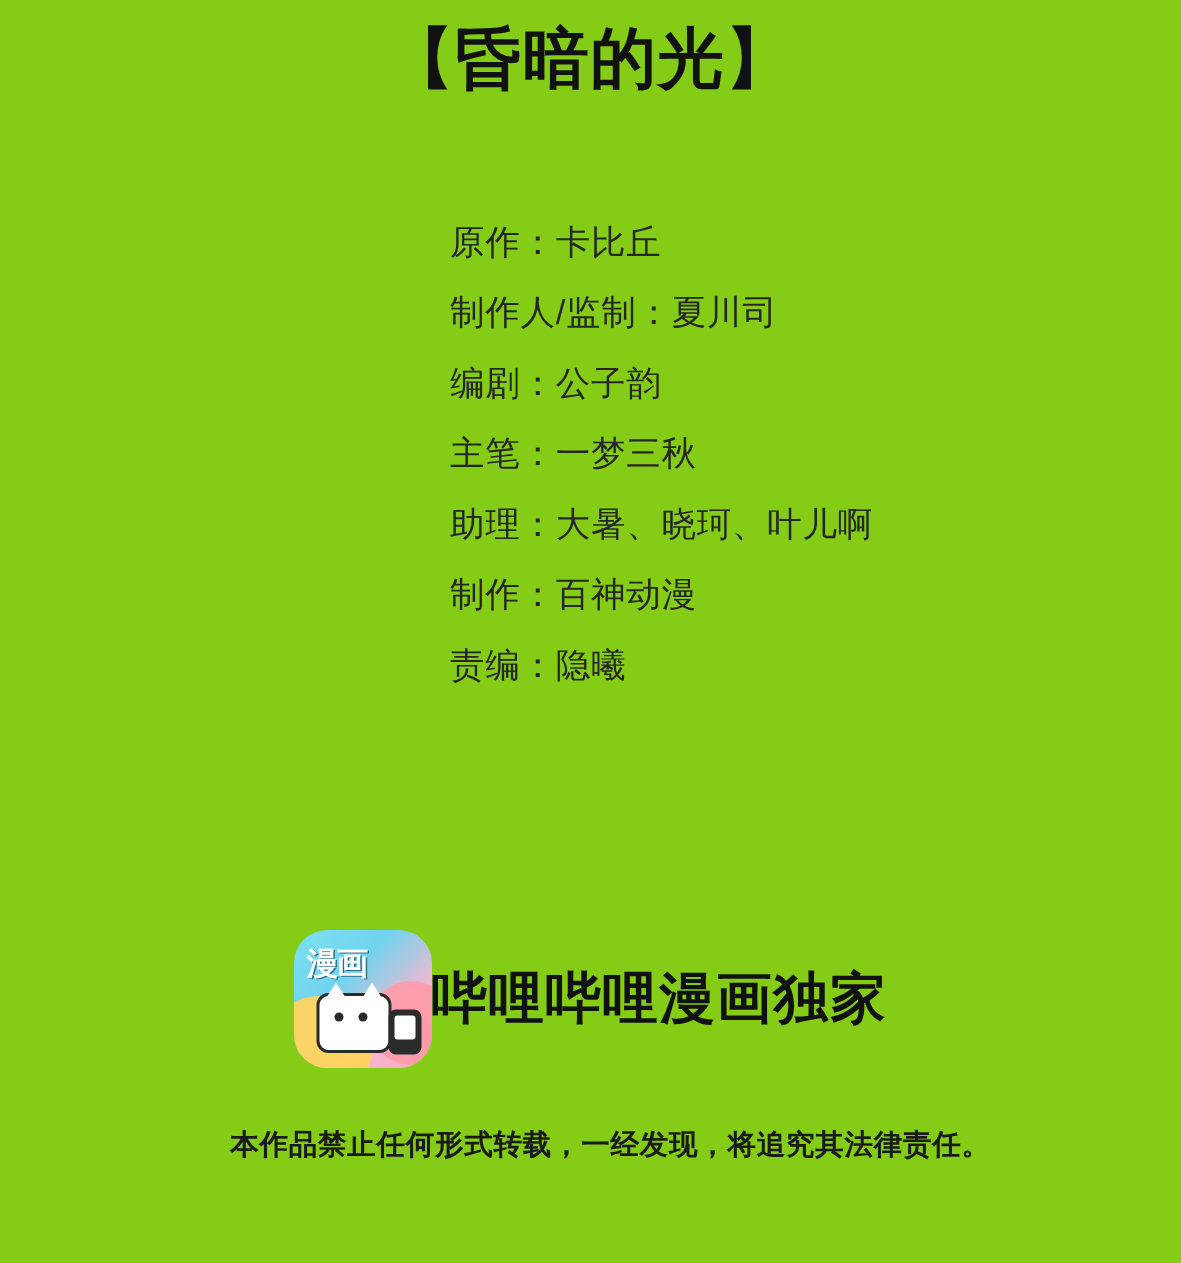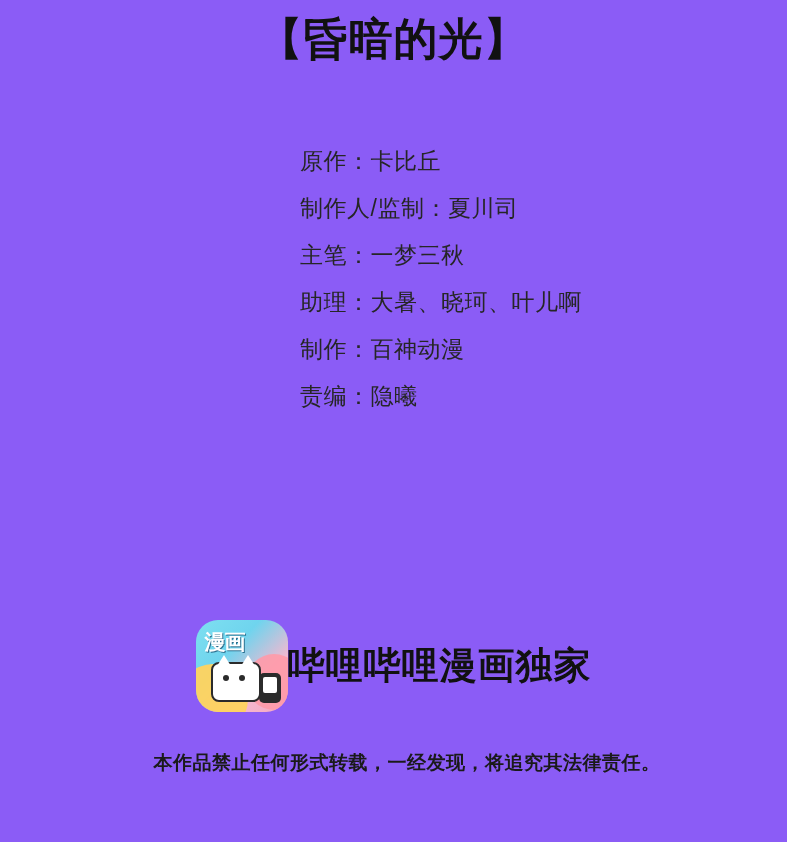--- a/index.html
+++ b/index.html
@@ -12,21 +12,21 @@
     height: 842px;
     font-family: "Liberation Sans", "DejaVu Sans", sans-serif;
     color: #1a1a1a;
     position: relative;
     overflow: hidden;
   }
   .page {
     position: relative;
     width: 787px;
     height: 842px;
-    background: #8b5cf6;
+    background: #84cc16;
   }
   .title {
     position: absolute;
     top: 10px;
     left: 0;
     width: 787px;
     text-align: center;
     font-size: 44px;
     font-weight: bold;
     letter-spacing: 1px;
@@ -183,20 +183,23 @@
 <div class="page">
 
   <div class="title">【昏暗的光】</div>
 
   <div class="credits">
     <div class="credit-row">
       <span class="label">原作：</span><span class="value">卡比丘</span>
     </div>
     <div class="credit-row">
       <span class="label">制作人/监制：</span><span class="value">夏川司</span>
+    </div>
+    <div class="credit-row">
+      <span class="label">编剧：</span><span class="value">公子韵</span>
     </div>
     <div class="credit-row">
       <span class="label">主笔：</span><span class="value">一梦三秋</span>
     </div>
     <div class="credit-row">
       <span class="label">助理：</span><span class="value">大暑、晓珂、叶儿啊</span>
     </div>
     <div class="credit-row">
       <span class="label">制作：</span><span class="value">百神动漫</span>
     </div>

